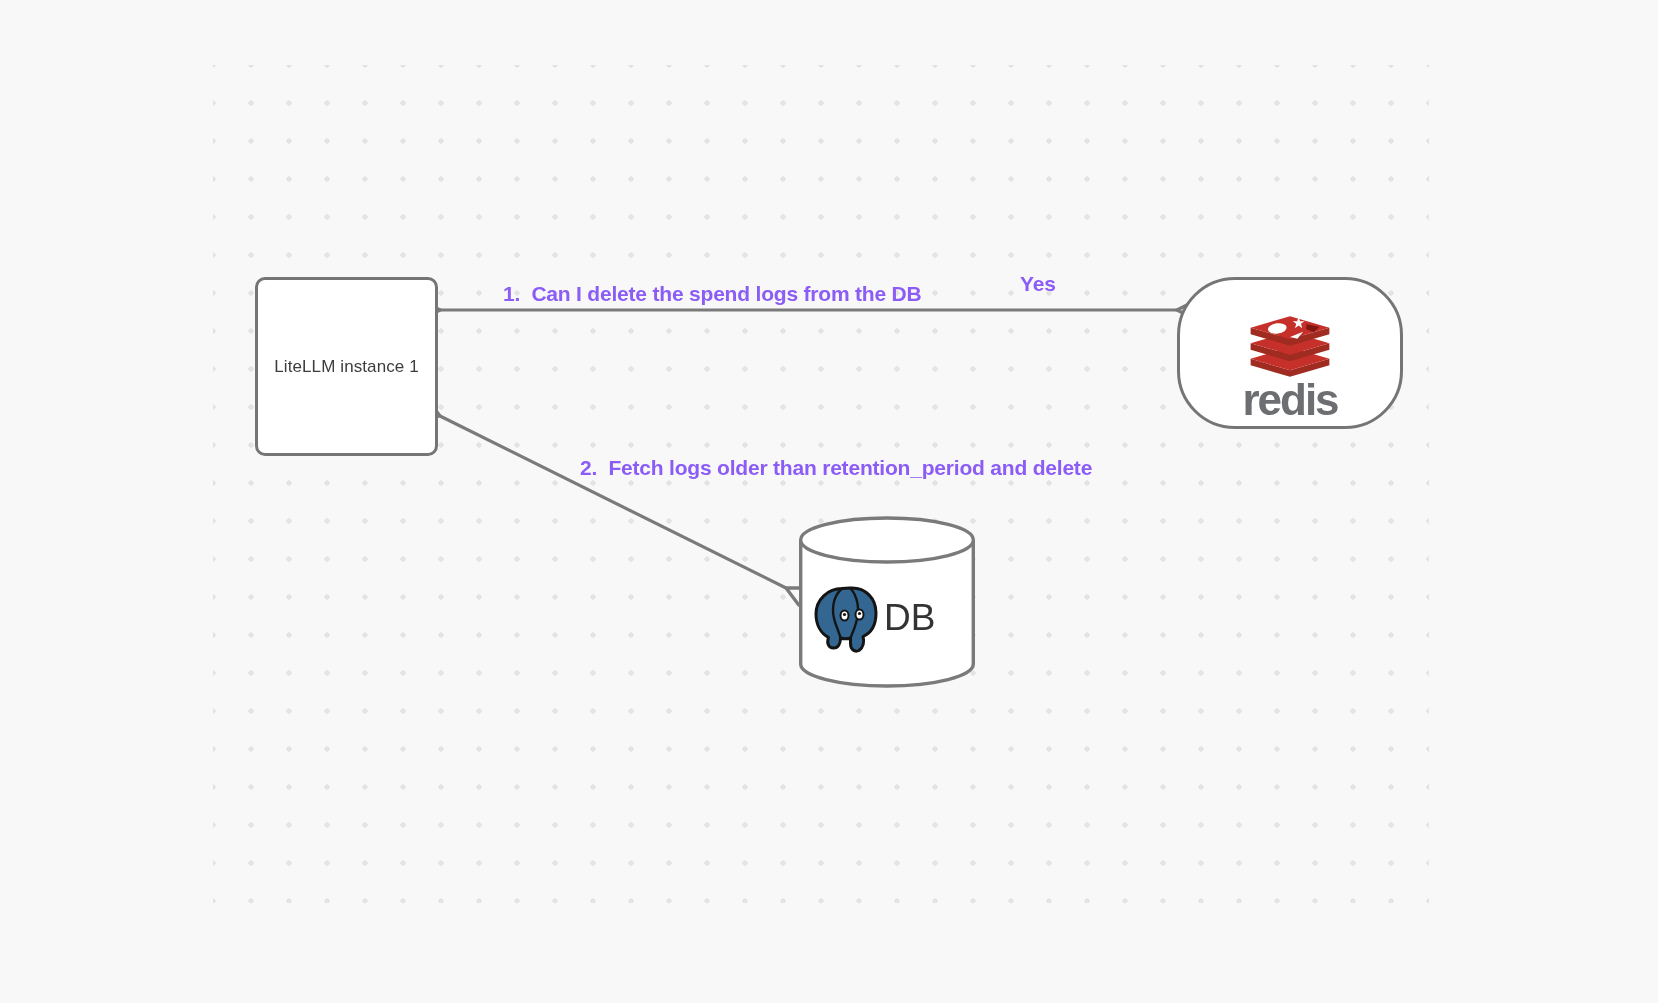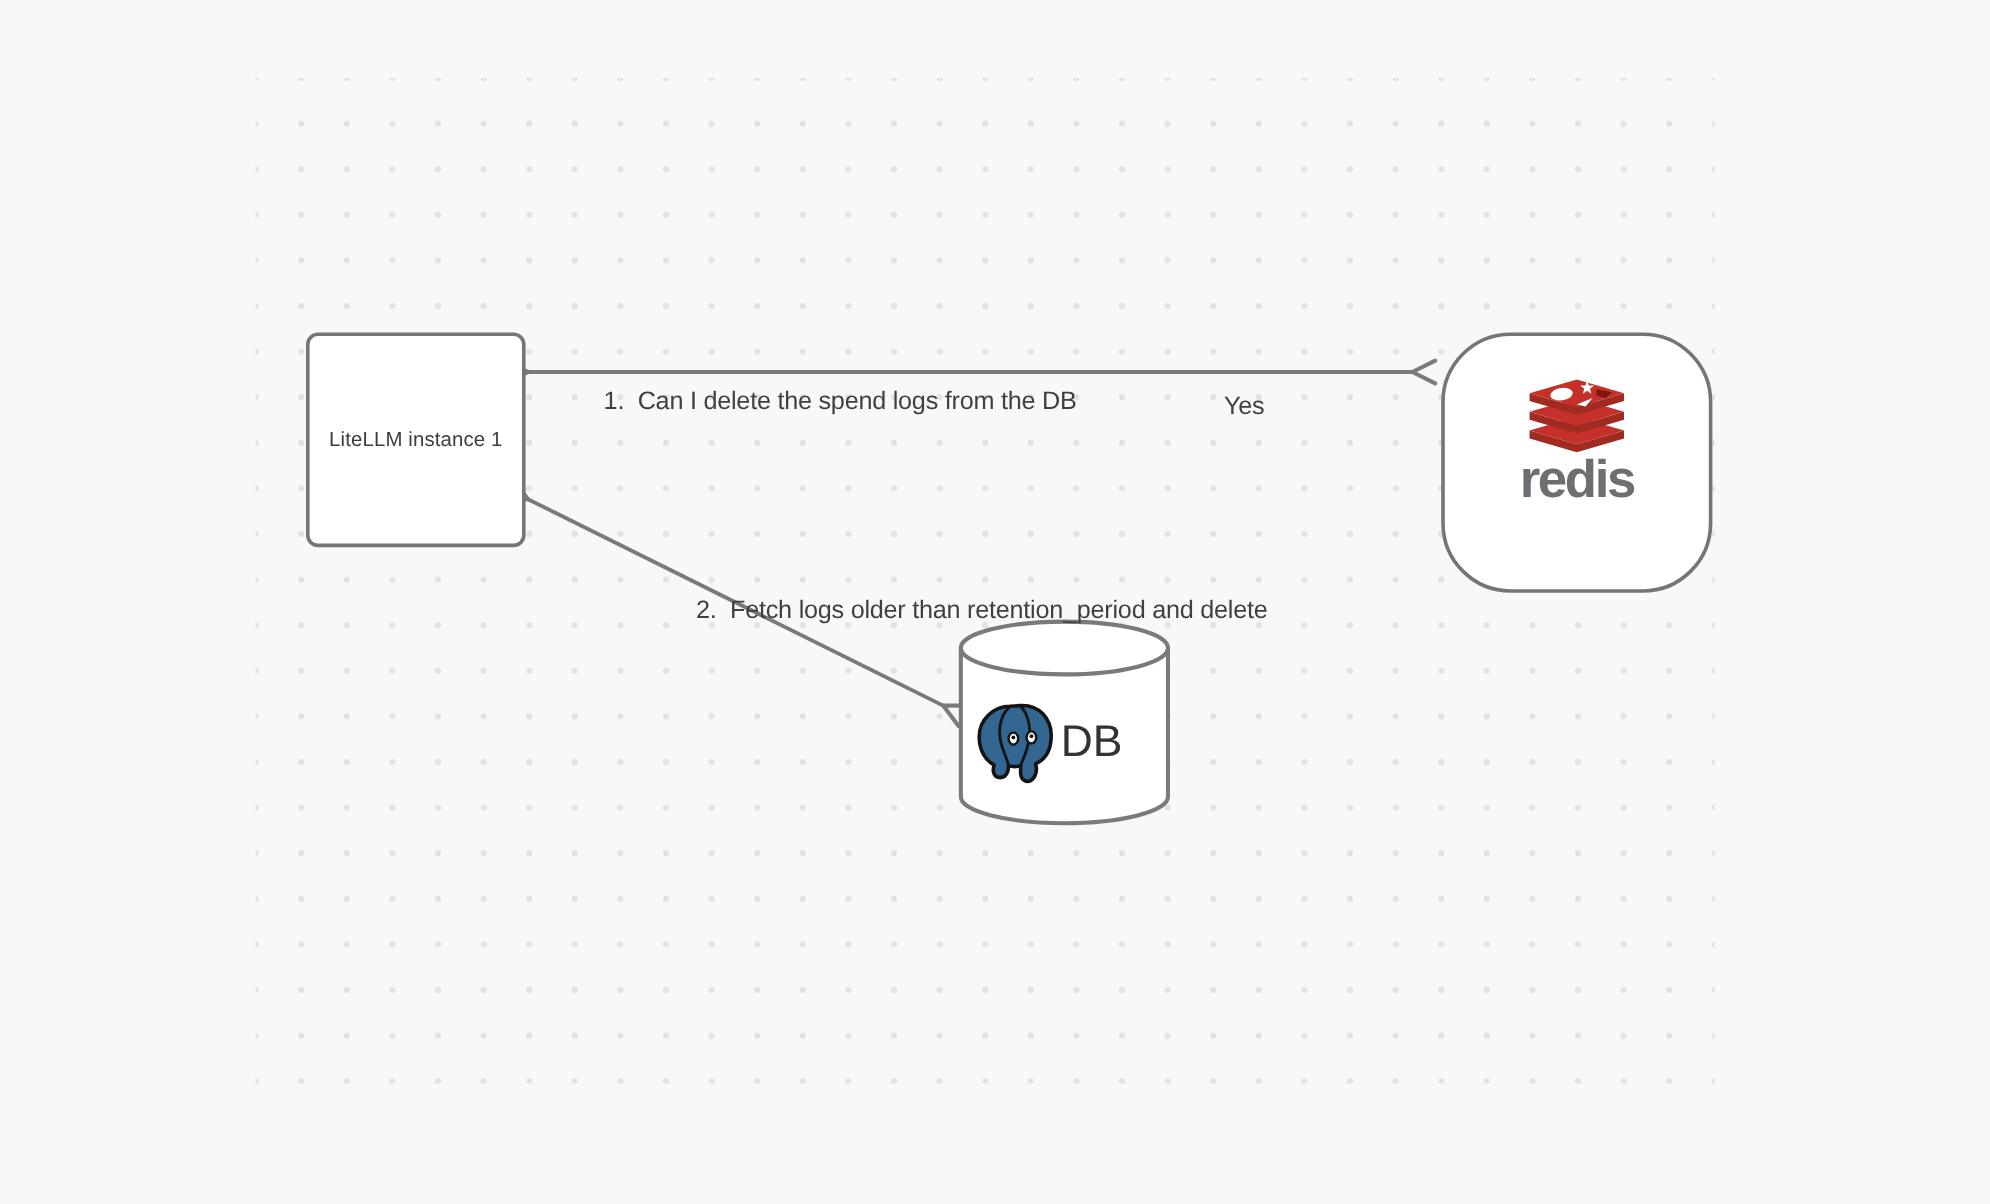--- a/index.html
+++ b/index.html
@@ -20,35 +20,35 @@
     display:flex;align-items:center;justify-content:center;
   }
   .instance{left:255px;width:177px;justify-content:center;}
   .instance .node-label{
     font-size:17px;color:#3d3d3d;letter-spacing:0.1px;
   }
   #instance-1{top:277px;height:173px;}
   #instance-2{top:515px;height:180px;}
   #instance-3{top:756px;height:177px;}
   .redis-node{
-    left:1177px;top:277px;width:226px;height:217px;border-radius:58px;
+    left:1177px;top:277px;width:226px;height:152px;border-radius:58px;
     border-width:3.2px;flex-direction:column;justify-content:flex-start;
-    padding-top:0;box-sizing:border-box;margin-left:24px;
+    padding-top:0;box-sizing:border-box;
   }
   .redis-node .redis-stack{margin-top:36px;}
   .redis-wordmark{
     font-size:44px;font-weight:bold;color:#6d6e71;letter-spacing:-2px;
     line-height:1;margin-top:1px;
   }
   .edge-label{
-    position:absolute;font-size:21px;font-weight:normal;color:#404040;
-    letter-spacing:-0.2px;white-space:pre;line-height:22px;margin-top:41px;
+    position:absolute;font-size:21px;font-weight:bold;color:#8b5cf6;
+    letter-spacing:-0.2px;white-space:pre;line-height:22px;
   }
   #edge1-label{left:503px;top:283px;}
-  #edge1-response{left:1020px;top:287px;}
+  #edge1-response{left:1020px;top:273px;}
   #edge2-label{left:580px;top:457px;}
   .cylinder{position:absolute;left:797px;top:514px;}
   .postgres{position:absolute;left:812px;top:582px;}
   .db-label{
     position:absolute;left:884px;top:599px;font-size:37px;font-weight:400;
     color:#333333;letter-spacing:0;line-height:1;
   }
 </style>
 </head>
 <body>

